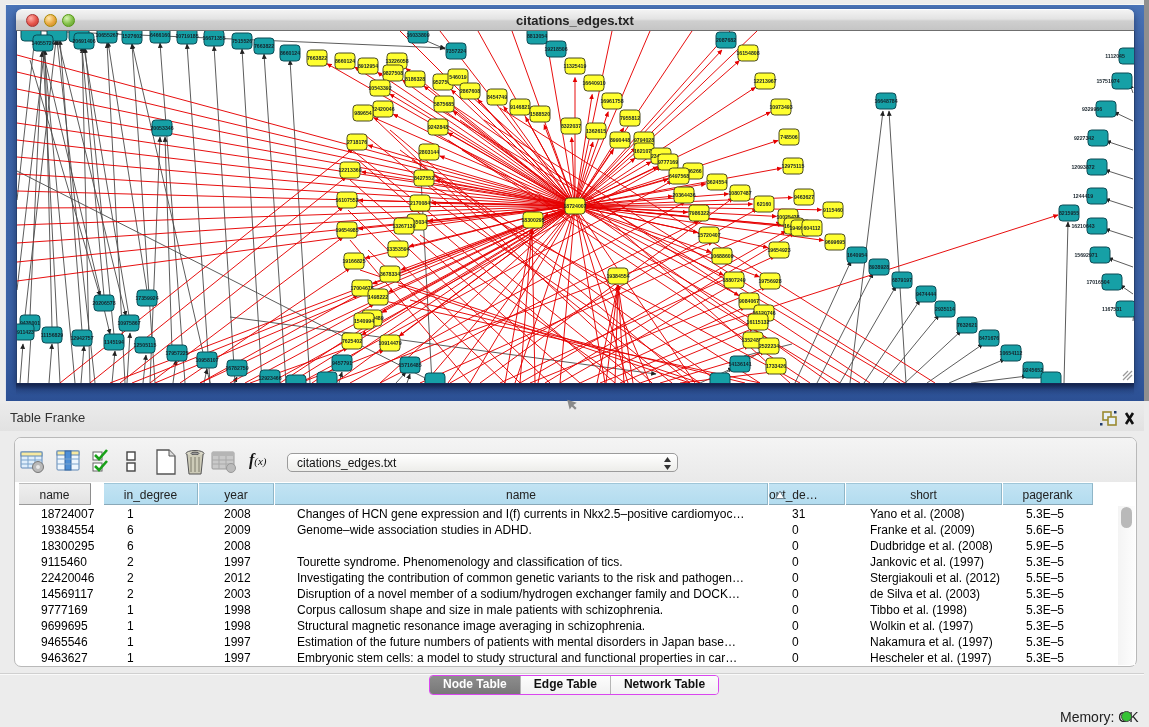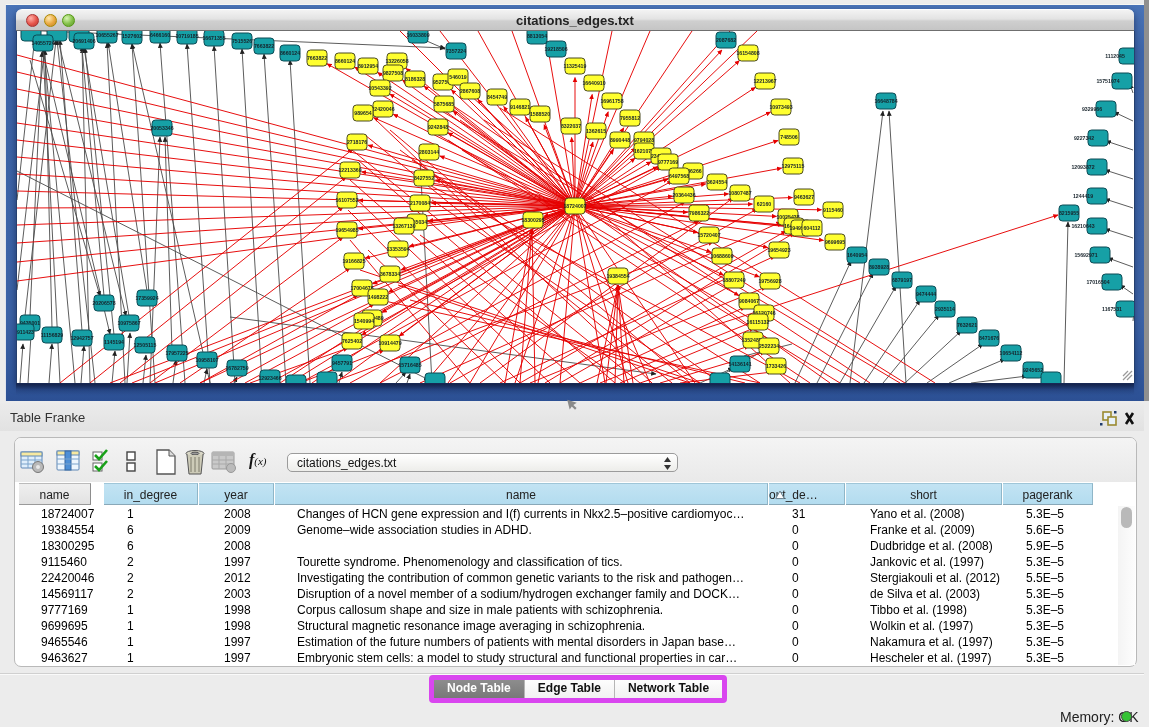--- a/index.html
+++ b/index.html
@@ -14,21 +14,21 @@
 #content{left:16px;top:31px;width:1119px;height:352px;background:#fff;overflow:hidden;border-left:1px solid #25406f;border-right:1px solid #25406f}
 
 #panel{left:0;top:401px;width:1149px;height:326px;background:#ececec}
 #ptitle{left:0;top:2px;width:1144px;height:28px;background:linear-gradient(180deg,#ebebeb,#e2e2e2);color:#333;font-size:13px}
 #ptitle span{position:absolute;left:10px;top:7px}
 #toolbox{left:14px;top:36px;width:1123px;height:230px;background:#fff;border:1px solid #b9b9b9;border-radius:7px}
 #toolstrip{left:15px;top:37px;width:1121px;height:44px;background:linear-gradient(180deg,#f4f4f4,#e9e9e9);border-radius:6px 6px 0 0}
 .hdr{position:absolute;top:483px;height:22px;font-size:12px;color:#222;text-align:center;line-height:22px;background:linear-gradient(180deg,#c2e3f3,#b3dcef);border-right:1px solid #8fb6c8;border-top:1px solid #9fc6d8;border-bottom:1px solid #89a8b8}
 .trow{position:absolute;left:19px;width:1074px;height:16px;font-size:12px;color:#000}
 .trow span{position:absolute;top:1px;white-space:nowrap}
-#tabs{position:absolute;left:429px;top:675px;height:28px;border:5px solid #d946ef;border-radius:4px;overflow:hidden;font-size:12px;display:flex}
+#tabs{position:absolute;left:429px;top:675px;height:20px;border:1px solid #d946ef;border-radius:4px;overflow:hidden;font-size:12px;display:flex}
 #tabs div{font-weight:bold;padding:0 13px;line-height:16px;background:linear-gradient(180deg,#fdfdfd,#f1f1f1);color:#111;border-right:1px solid #b5b5b5}
 #tabs div.sel{background:linear-gradient(180deg,#8d8d8d,#787878);color:#fff}
 #tabs div:last-child{border-right:none}
 .icn{position:absolute;top:449px}
 </style></head><body>
 <div id="desk" class="abs"></div>
 <div id="rstrip" class="abs"></div>
 <div id="win" class="abs"></div>
 <div class="abs" style="left:16px;top:383px;width:1118px;height:12px;background:linear-gradient(180deg,rgba(15,25,60,.78),rgba(30,55,110,.35) 55%,rgba(60,99,167,0))"></div>
 <div id="content" class="abs">

